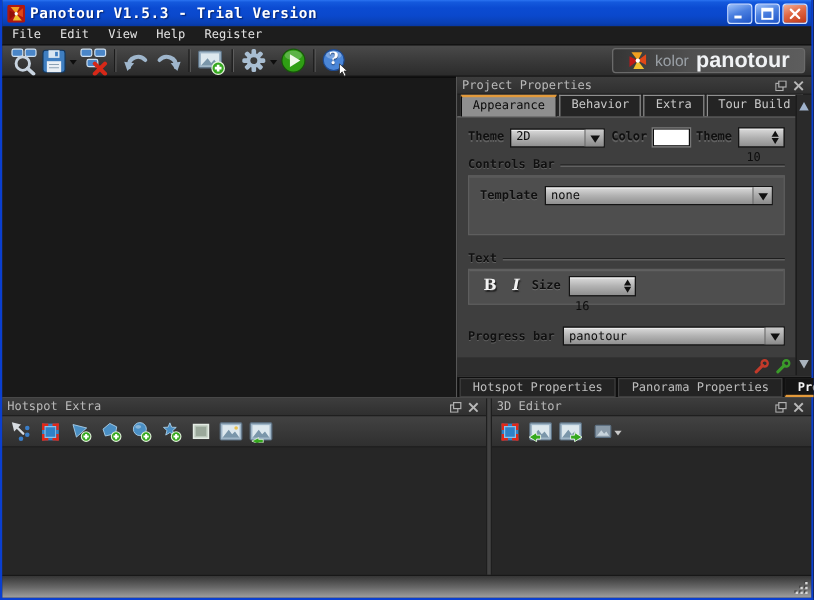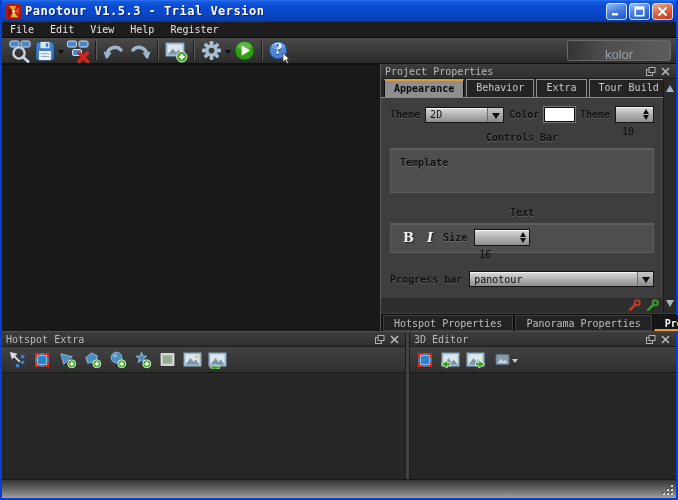--- a/index.html
+++ b/index.html
@@ -35,21 +35,21 @@
   .tbtn svg { display:block; }
   .tsep { width:0; height:19px; border-left:1px solid #1b1b1b; border-right:1px solid #5d5d5d; margin:0 4px; }
   .caret { width:0; height:0; border:3px solid transparent; border-top:4px solid #0d0d0d; margin:5px 0 0 2px; }
   .help-wrap { position:relative; width:24px; height:24px; }
   .help-q { position:absolute; left:7px; top:2px; color:#fff; font-weight:bold; font-size:14px;
     font-family:"DejaVu Serif",serif; text-shadow:0 1px 1px #1a3a6a; }
   .help-cursor { position:absolute; right:0; bottom:-1px; }
 
   .brand { margin-left:auto; height:21px; display:flex; align-items:center; gap:6px; padding:0 12px;
     border-radius:3px; border:1px solid #6a6a6a;
-    background:linear-gradient(90deg,#353535 0%,#4f4f4f 40%,#5d5d5d 100%);flex-direction:column; }
+    background:linear-gradient(90deg,#353535 0%,#4f4f4f 40%,#5d5d5d 100%); }
   .brand-kolor { color:#9aa0a6; font-family:"Liberation Sans",sans-serif; font-size:13px; }
   .brand-product { color:#f0f2f4; font-family:"Liberation Sans",sans-serif; font-size:18px; font-weight:bold; }
 
   
   .midrow { flex:1 1 auto; display:flex; min-height:0; }
   .canvas { flex:1; background:#191919; border-top:1px solid #0d0d0d; }
 
   
   .props { width:296px; flex:0 0 296px; display:flex; flex-direction:column; background:#2e2e2e;
     border-left:1px solid #565656; }
@@ -60,21 +60,21 @@
   .ph-btn svg { display:block; }
 
   .props-body { flex:1; display:flex; min-height:0; }
   .props-main { flex:1; display:flex; flex-direction:column; min-width:0; }
 
   .ptabs { height:19px; flex:0 0 19px; display:flex; align-items:stretch; background:#262626;
     padding-left:3px; gap:2px; border-bottom:1px solid #8a8a8a; }
   .ptab { padding:2px 9px 0; color:#c9c9c9; background:#242424; border:1px solid #909090;
     border-bottom:none; white-space:nowrap; }
   .ptab.active { background:#8f8f8f; color:#0a0a0a; border-color:#0a0a0a;
-    border-top:2px solid #e39a3b; font-weight:bold; }
+    border-top:2px solid #e39a3b; font-weight:normal; }
 
   .pcontent { flex:1; background:#3e3e3e; padding:8px 9px 0; overflow:hidden; }
   .flabel { color:#101010; font-weight:bold; text-shadow:0 1px 0 rgba(255,255,255,0.18); white-space:nowrap; }
 
   .row-theme { display:flex; align-items:center; gap:5px; margin-bottom:9px; }
   .swatch { width:36px; height:15px; background:#fff; border:1px solid #0e0e0e;
     box-shadow:0 0 0 1px #777; }
 
   .dd { display:flex; align-items:center; height:16px; border:1px solid #141414;
     background:linear-gradient(180deg,#dcdcdc 0%,#b2b2b2 50%,#8f8f8f 100%);
@@ -85,21 +85,21 @@
   .tri-down { width:0; height:0; border:4px solid transparent; border-top:6px solid #101010; margin-top:5px; }
 
   .spin { display:flex; height:17px; border:1px solid #141414;
     background:linear-gradient(180deg,#dcdcdc 0%,#b2b2b2 50%,#8f8f8f 100%);
     box-shadow:inset 0 1px 0 #f2f2f2; }
   .spin-val { flex:1; color:#0d0d0d; text-align:center; padding-top:19px; }
   .spin-btns { width:13px; display:flex; flex-direction:column; align-items:center; justify-content:center; gap:1px; }
   .tri-up-s { width:0; height:0; border:3.5px solid transparent; border-bottom:5px solid #101010; }
   .tri-down-s { width:0; height:0; border:3.5px solid transparent; border-top:5px solid #101010; }
 
-  .group-hdr { display:flex; align-items:center; margin:4px 0 3px;flex-direction:column; }
+  .group-hdr { display:flex; align-items:center; margin:4px 0 3px; }
   .group-line { flex:1; height:2px; margin-left:5px;
     border-top:1px solid #1e1e1e; border-bottom:1px solid #6a6a6a; }
   .group-box { background:#4e4e4e; border:1px solid #5e5e5e; box-shadow:inset 0 1px 0 #606060; }
   .controls-box { padding:8px 9px 24px; }
   .tpl-row { display:flex; align-items:center; gap:6px; }
   .text-group { margin-top:14px; }
   .text-box { padding:5px 9px 6px; display:flex; align-items:center; gap:7px; }
   .fmt-btn { color:#f2f2f2; font-size:13px; font-weight:bold; padding:0 3px;
     font-family:"DejaVu Serif",serif; text-shadow:1px 1px 1px #222; }
   .fmt-btn.italic { font-style:italic; }
@@ -344,20 +344,26 @@
               </div>
             </div>
 
             <div class="group-hdr">
               <span class="flabel">Controls Bar</span>
               <span class="group-line"></span>
             </div>
             <div class="group-box controls-box">
               <div class="tpl-row">
                 <span class="flabel">Template</span>
+                <div class="dd" style="flex:1">
+                  <span class="dd-val">none</span>
+                  <span class="dd-btn">
+                      <i class="tri-down"></i>
+                    </span>
+                </div>
               </div>
             </div>
 
             <div class="group-hdr text-group">
               <span class="flabel">Text</span>
               <span class="group-line"></span>
             </div>
             <div class="group-box text-box">
               <span class="fmt-btn">B</span>
               <span class="fmt-btn italic">I</span>

